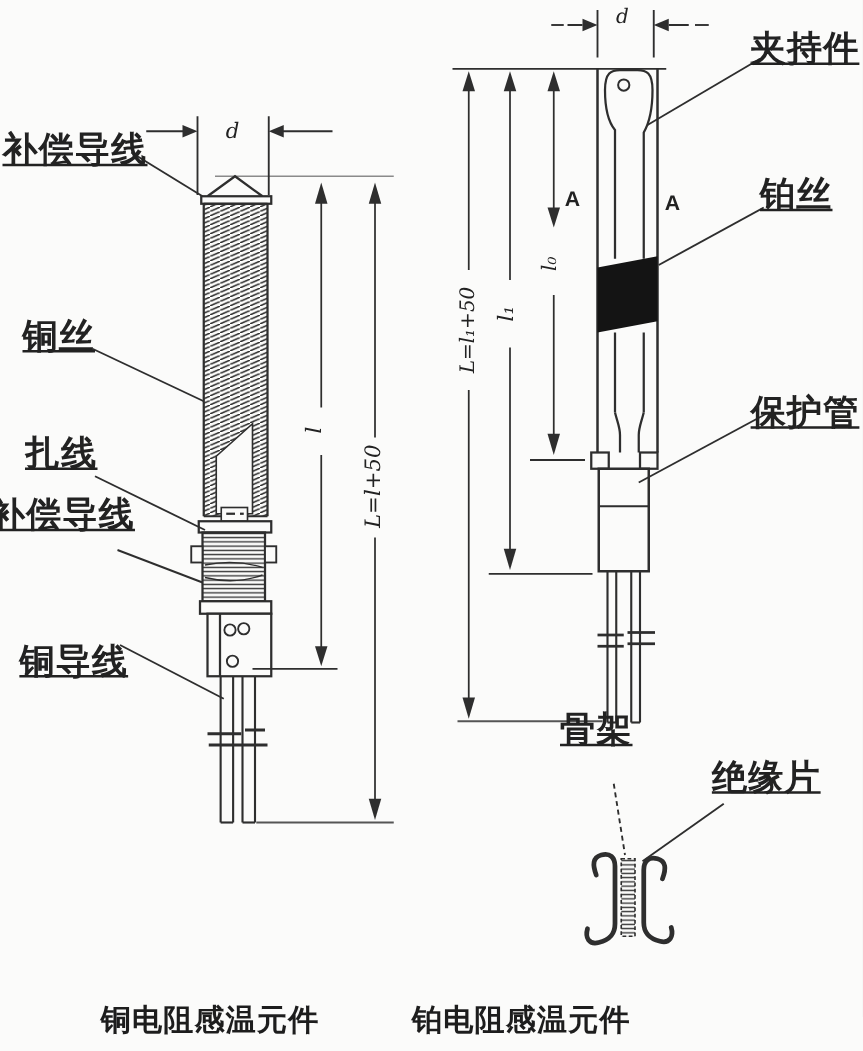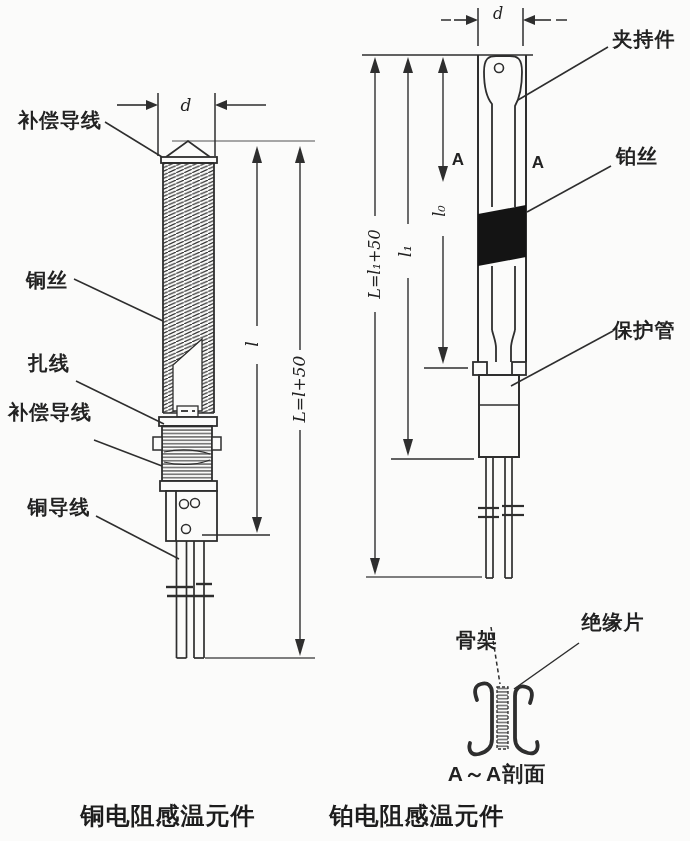--- a/index.html
+++ b/index.html
@@ -1,20 +1,20 @@
 <!DOCTYPE html>
 <html><head>
 <meta charset="utf-8">
 <style>
   html,body{margin:0;padding:0;}
   body{font-family:"Liberation Sans",sans-serif;background:#e9e9e9;}
   #stage{position:relative;width:690px;height:841px;background:#fbfbfa;overflow:hidden;}
   #stage svg{position:absolute;left:0;top:0;}
-  .lbl{position:absolute;transform:translate(-50%,-50%);color:#222;font-size:20px;
-       font-weight:600;white-space:nowrap;letter-spacing:1px;}
+  .lbl{position:absolute;transform:translate(-50%,-50%);color:#222;font-size:28px;
+       font-weight:600;white-space:nowrap;letter-spacing:1px;text-decoration:underline;}
   .cap{position:absolute;transform:translate(-50%,-50%);color:#1d1d1d;font-size:24px;
        font-weight:700;white-space:nowrap;letter-spacing:1px;}
   .dim{position:absolute;transform:translate(-50%,-50%);color:#222;
        font-family:"DejaVu Serif",serif;font-style:italic;font-size:17px;white-space:nowrap;}
   .dim.rot{transform:translate(-50%,-50%) rotate(-90deg);}
   .dim.up{font-style:normal;font-weight:700;font-family:"Liberation Sans",sans-serif;}
   .seccap{position:absolute;transform:translate(-50%,-50%);color:#222;font-size:21px;
        font-weight:700;white-space:nowrap;letter-spacing:1px;}
 </style>
 </head>
@@ -191,40 +191,39 @@
       <path d="M477,700 C474,692 474,686 481,684 C488,682 492,686 492,693 L492,739 C492,748 487,752 479,754 C471,756 468,750 470,743"></path>
       <path d="M530,703 C533,695 533,689 526,687 C519,685 515,689 515,696 L515,738 C515,747 520,751 528,753 C536,755 539,749 537,742"></path>
     </g>
     <rect x="497" y="687" width="11" height="62" fill="url(#coilp)" stroke-width="1.3" stroke-dasharray="3,2"></rect>
     <line x1="491" y1="627" x2="500" y2="684" stroke-width="1.5" stroke-dasharray="4,3"></line>
     <line x1="579" y1="643" x2="514" y2="689" stroke-width="1.5"></line>
   </g>
 </svg>
 
   <div class="lbl" style="left:60px;top:120px">补偿导线</div>
-  <div class="lbl" style="left:47px;top:280px">铜丝</div>
+  <div class="lbl" style="left:47px;top:269px">铜丝</div>
   <div class="lbl" style="left:49px;top:363px">扎线</div>
   <div class="lbl" style="left:50px;top:412px">补偿导线</div>
-  <div class="lbl" style="left:59px;top:507px">铜导线</div>
+  <div class="lbl" style="left:59px;top:529px">铜导线</div>
 
   <div class="dim" style="left:186px;top:105px">d</div>
   <div class="dim rot" style="left:252px;top:344px">l</div>
   <div class="dim rot" style="left:299px;top:389px">L=l+50</div>
 
   <div class="lbl" style="left:644px;top:39px">夹持件</div>
   <div class="lbl" style="left:637px;top:156px">铂丝</div>
   <div class="lbl" style="left:644px;top:330px">保护管</div>
-  <div class="lbl" style="left:477px;top:640px">骨架</div>
+  <div class="lbl" style="left:477px;top:584px">骨架</div>
   <div class="lbl" style="left:613px;top:622px">绝缘片</div>
 
   <div class="dim" style="left:498px;top:13px;font-size:16px">d</div>
   <div class="dim rot" style="left:374px;top:264px;font-size:16px">L=l₁+50</div>
   <div class="dim rot" style="left:405px;top:251px">l₁</div>
   <div class="dim rot" style="left:439px;top:211px;font-size:16px">l₀</div>
   <div class="dim up" style="left:458px;top:160px">A</div>
   <div class="dim up" style="left:538px;top:163px">A</div>
 
-  <div class="seccap" style="left:497px;top:774px">A～A剖面</div>
 
   <div class="cap" style="left:168px;top:816px">铜电阻感温元件</div>
   <div class="cap" style="left:417px;top:816px">铂电阻感温元件</div>
 
 </div>
 
 </body></html>

